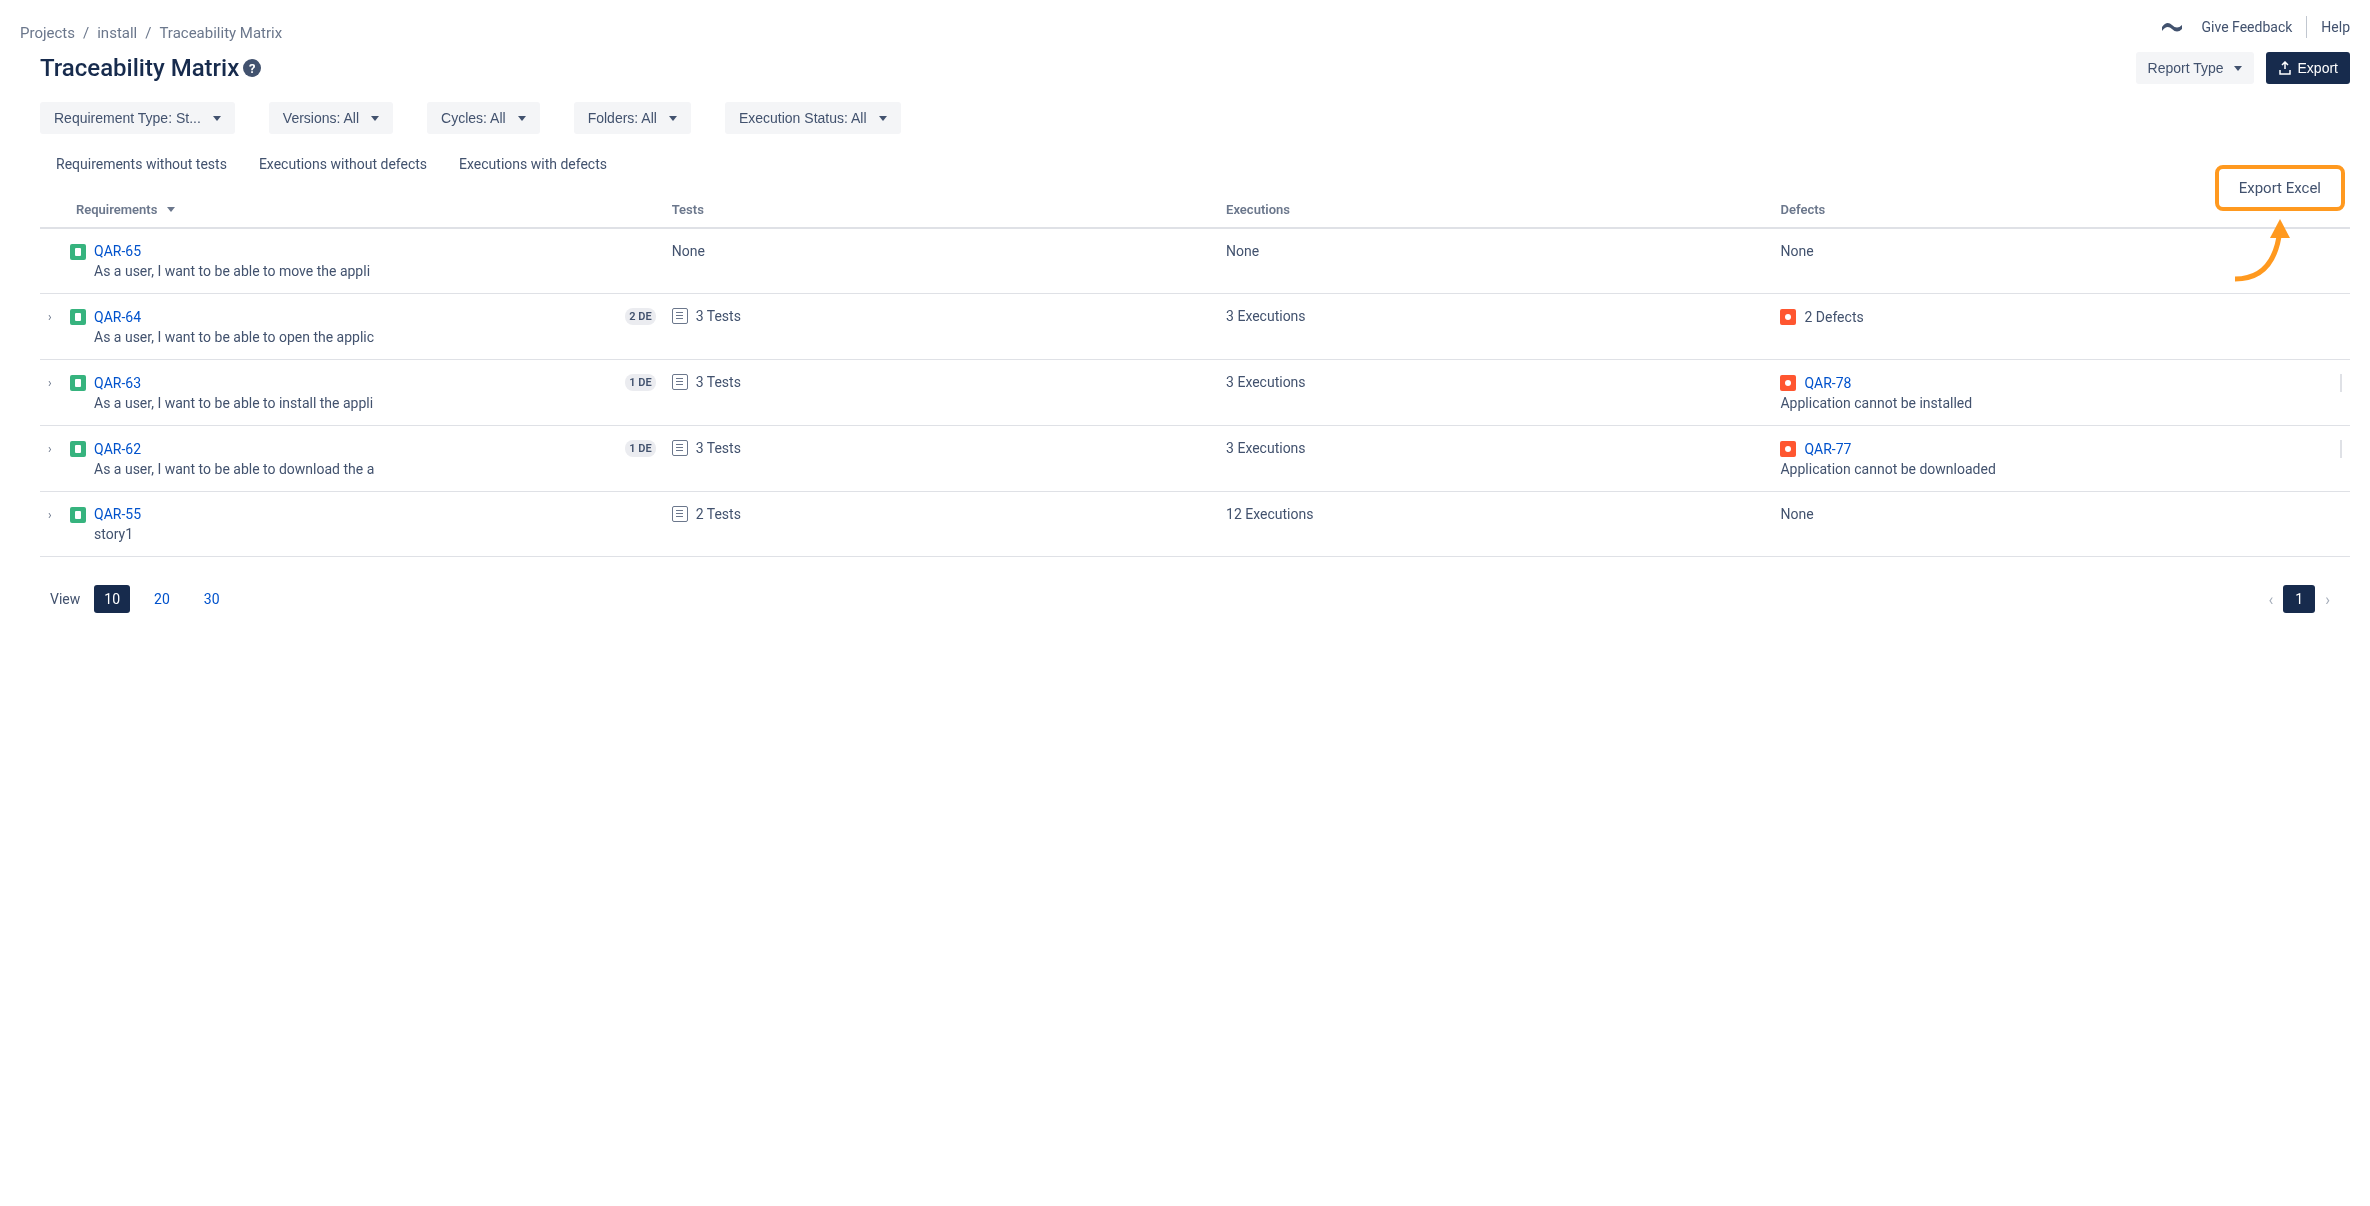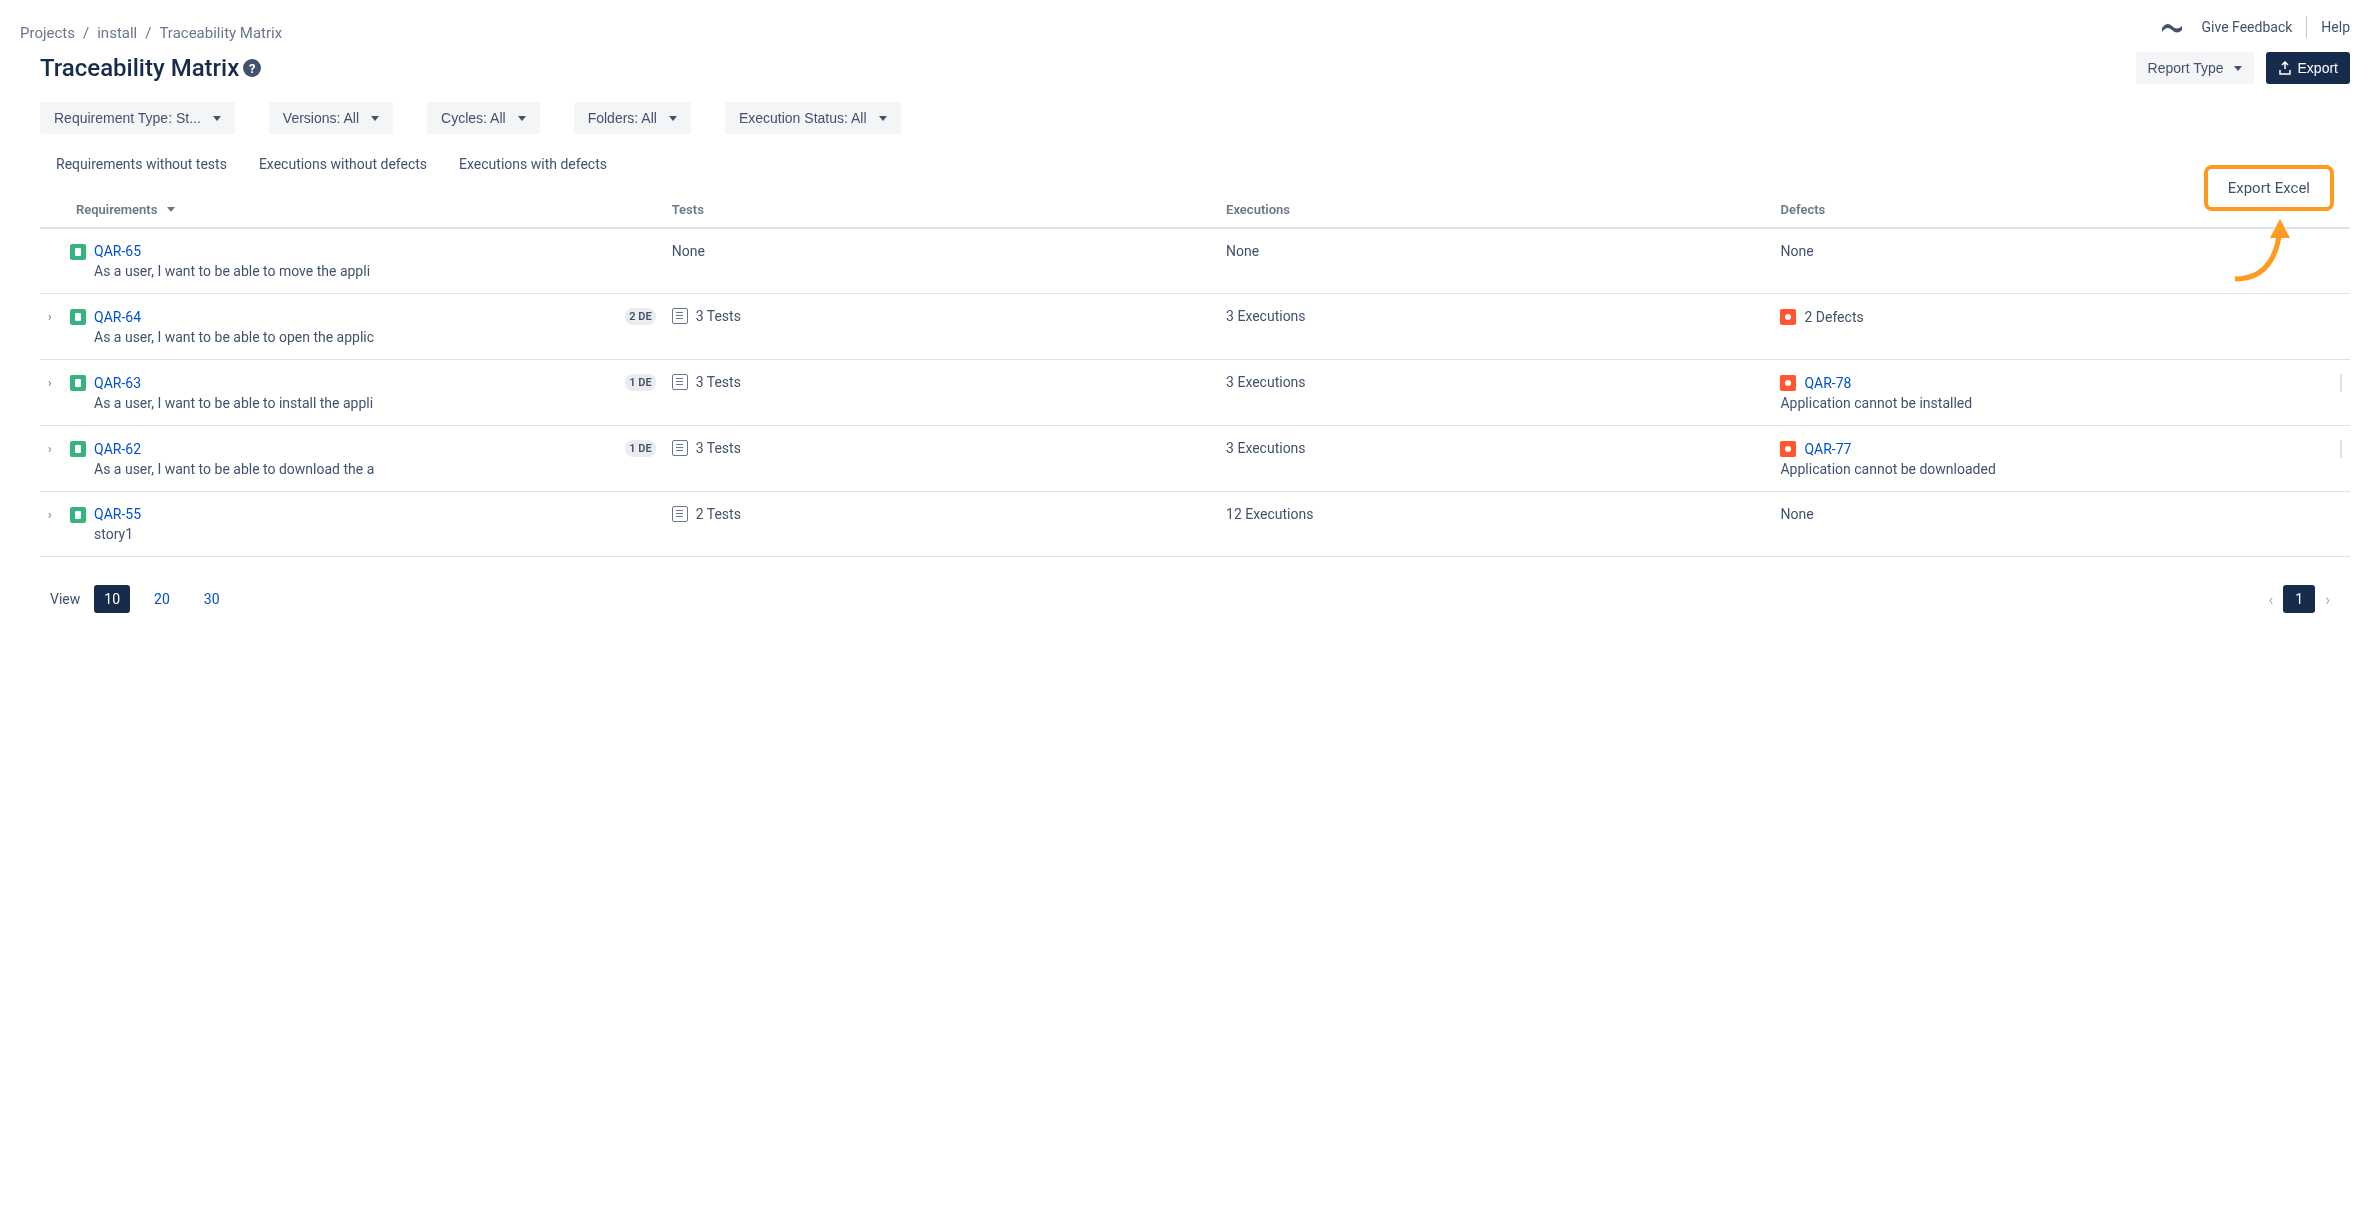--- a/index.html
+++ b/index.html
@@ -3,21 +3,21 @@
 <meta charset="utf-8">
 <style>
 * { box-sizing: border-box; margin: 0; padding: 0; }
 body { font-family: -apple-system, BlinkMacSystemFont, "Segoe UI", Roboto, Helvetica, Arial, sans-serif; color: #172B4D; font-size: 14px; background: #fff; }
 .container { padding: 16px 20px; }
 .top-bar { display: flex; justify-content: space-between; align-items: flex-start; margin-bottom: 10px; }
 .breadcrumbs { display: flex; align-items: center; color: #6B778C; font-size: 15px; padding-top: 8px; }
 .breadcrumbs a { color: #6B778C; text-decoration: none; cursor: pointer; }
 .breadcrumbs .sep { margin: 0 8px; }
 .top-right { display: flex; align-items: center; gap: 14px; }
-.feedback { display: flex; align-items: flex-end; gap: 20px; color: #42526E; cursor: pointer; }
+.feedback { display: flex; align-items: center; gap: 20px; color: #42526E; cursor: pointer; }
 .feedback svg { fill: #42526E; }
 .divider-v { width: 1px; height: 22px; background: #C1C7D0; }
 .help-link { color: #42526E; cursor: pointer; }
 .title-row { display: flex; justify-content: space-between; align-items: center; margin: 8px 0 18px 20px; }
 .page-title { display: flex; align-items: center; gap: 4px; }
 .page-title h1 { font-size: 24px; font-weight: 500; color: #172B4D; }
 .help-icon { width: 18px; height: 18px; background: #42526E; color: #fff; border-radius: 50%; display: inline-flex; align-items: center; justify-content: center; font-size: 13px; font-weight: bold; }
 .title-actions { display: flex; gap: 12px; align-items: center; }
 .btn { border: none; padding: 8px 12px; border-radius: 3px; font-size: 14px; cursor: pointer; display: inline-flex; align-items: center; gap: 6px; }
 .btn-subtle { background: #F4F5F7; color: #42526E; }
@@ -57,21 +57,21 @@
 .defect-cell-wrap { display: flex; justify-content: space-between; align-items: flex-start; }
 .vbar { width: 2px; height: 18px; background: #DFE1E6; }
 .pagination-row { display: flex; justify-content: space-between; align-items: center; margin: 28px 20px 0 30px; }
 .view-controls { display: flex; align-items: center; gap: 14px; }
 .view-label { color: #42526E; }
 .page-size { padding: 6px 10px; border-radius: 3px; cursor: pointer; color: #0052CC; }
 .page-size.active { background: #172B4D; color: #fff; }
 .pager { display: flex; align-items: center; gap: 10px; }
 .pager .pg-arrow { color: #A5ADBA; cursor: pointer; font-size: 16px; }
 .pager .pg-num { background: #172B4D; color: #fff; padding: 6px 12px; border-radius: 3px; }
-.export-dropdown { position: absolute; right: 36px; top: 165px; }
+.export-dropdown { position: absolute; right: 25px; top: 165px; }
 .export-item { background: #fff; border: 4px solid #FF991F; border-radius: 8px; padding: 10px 20px; font-size: 15px; color: #42526E; cursor: pointer; }
 .arrow-annotation { position: absolute; right: 55px; top: 214px; }
 .req-header { display: flex; align-items: center; gap: 6px; padding-left: 28px; }
 </style>
 </head>
 <body>
 
 <div class="container">
   <div class="top-bar">
     <div class="breadcrumbs">

